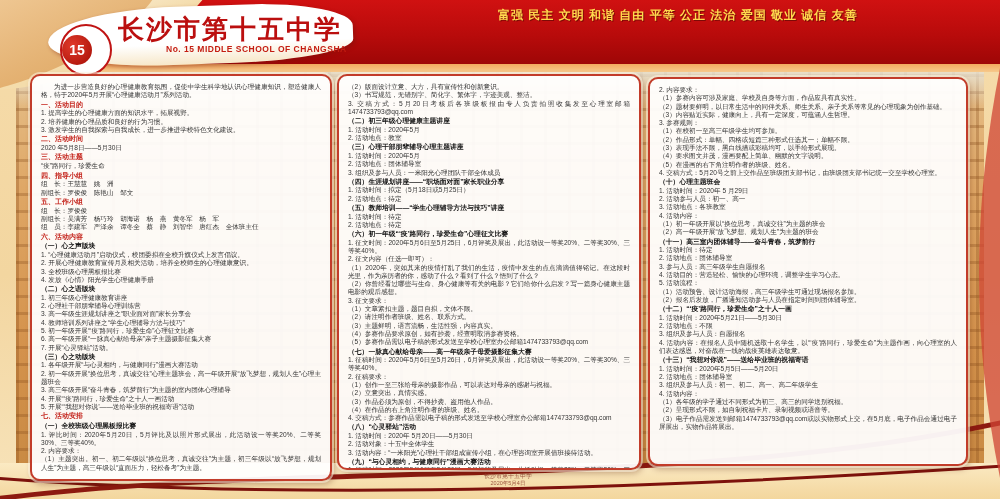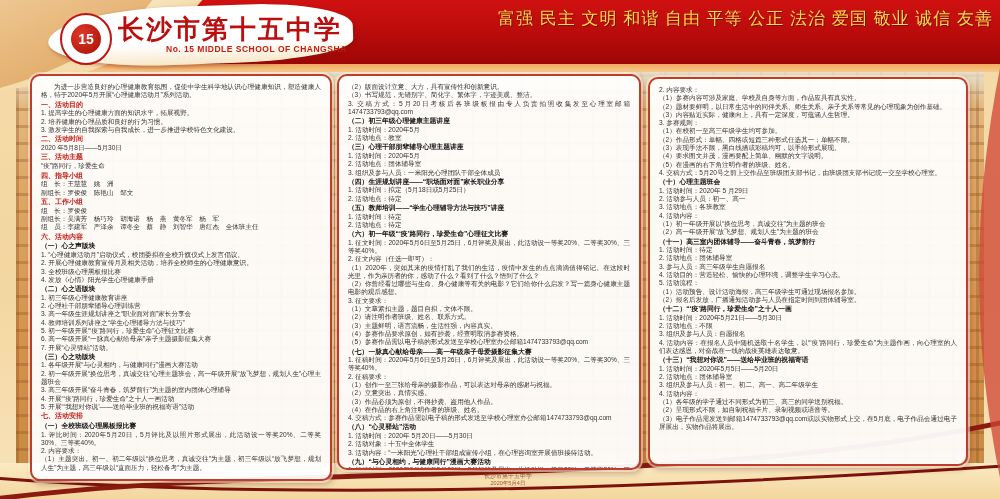--- a/index.html
+++ b/index.html
@@ -14,31 +14,31 @@
   .corner-curl-1{position:absolute;left:-85px;top:-58px;width:310px;height:132px;
     border-radius:50%;transform:rotate(-20deg);z-index:3;
     background:linear-gradient(180deg,#ffffff 20%,#f4dcab 80%);}
   .corner-curl-2{position:absolute;left:-95px;top:-16px;width:265px;height:88px;
     border-radius:50%;transform:rotate(-24deg);z-index:3;
     background:linear-gradient(180deg,#eec48d,#e2ad6c);opacity:.95;}
   .name-swoosh{position:absolute;left:48px;top:6px;width:305px;height:58px;
     border-radius:55% 45% 50% 50% / 70% 55% 45% 60%;transform:rotate(-2deg);
     background:linear-gradient(180deg,#ffffff 65%,#f7e7c8);z-index:4;
     box-shadow:2px 2px 4px rgba(120,20,10,.45);}
-  .logo{position:absolute;left:60px;top:13px;width:48px;height:48px;border-radius:50%;
-    background:#fff;border:2px solid #c01414;z-index:5;display:flex;align-items:center;justify-content:center;}
+  .logo{position:absolute;left:60px;top:24px;width:48px;height:48px;border-radius:50%;
+    background:#fff;border:2px solid #c01414;z-index:5;display:flex;align-items:center;justify-content:flex-start;}
   .logo-inner{width:30px;height:30px;border-radius:50%;background:radial-gradient(circle at 35% 35%,#e03a2a,#a50d05);
     color:#fff;font-weight:bold;font-size:14px;display:flex;align-items:center;justify-content:center;}
   .school-name{position:absolute;left:118px;top:12px;z-index:5;color:#bb0f0f;
     font-size:26px;font-weight:900;letter-spacing:2px;white-space:nowrap;
     text-shadow:0 1px 0 rgba(255,255,255,.6);}
   .school-name-en{position:absolute;left:122px;top:44px;z-index:5;color:#c41d12;
     font-size:8.5px;font-weight:bold;letter-spacing:.5px;white-space:nowrap;margin-left:44px;}
   .core-values{position:absolute;left:498px;top:7px;width:495px;z-index:4;
-    color:#ffd94e;font-size:17px;font-weight:normal;letter-spacing:1px;white-space:nowrap;
+    color:#ffd94e;font-size:12px;font-weight:bold;letter-spacing:1px;white-space:nowrap;
     text-shadow:1px 1px 0 #7d0a06;}
   .main-title{position:absolute;left:296px;top:24px;width:700px;z-index:4;
     color:#ffcf3d;font-size:35px;font-weight:900;letter-spacing:2px;white-space:nowrap;
     text-shadow:1px 2px 0 #7d0a06,2px 3px 2px rgba(60,5,2,.55);}
   
   .building{position:absolute;left:16px;top:66px;width:968px;height:402px;z-index:1;
     background:
       repeating-linear-gradient(90deg,rgba(133,74,25,.30) 0 3px,rgba(255,255,255,0) 3px 24px),
       repeating-linear-gradient(0deg,rgba(133,74,25,.30) 0 3px,rgba(255,255,255,0) 3px 17px),
       linear-gradient(180deg,#e6c18c 0%,#dfa766 30%,#d4924c 70%,#c98a43 100%);

